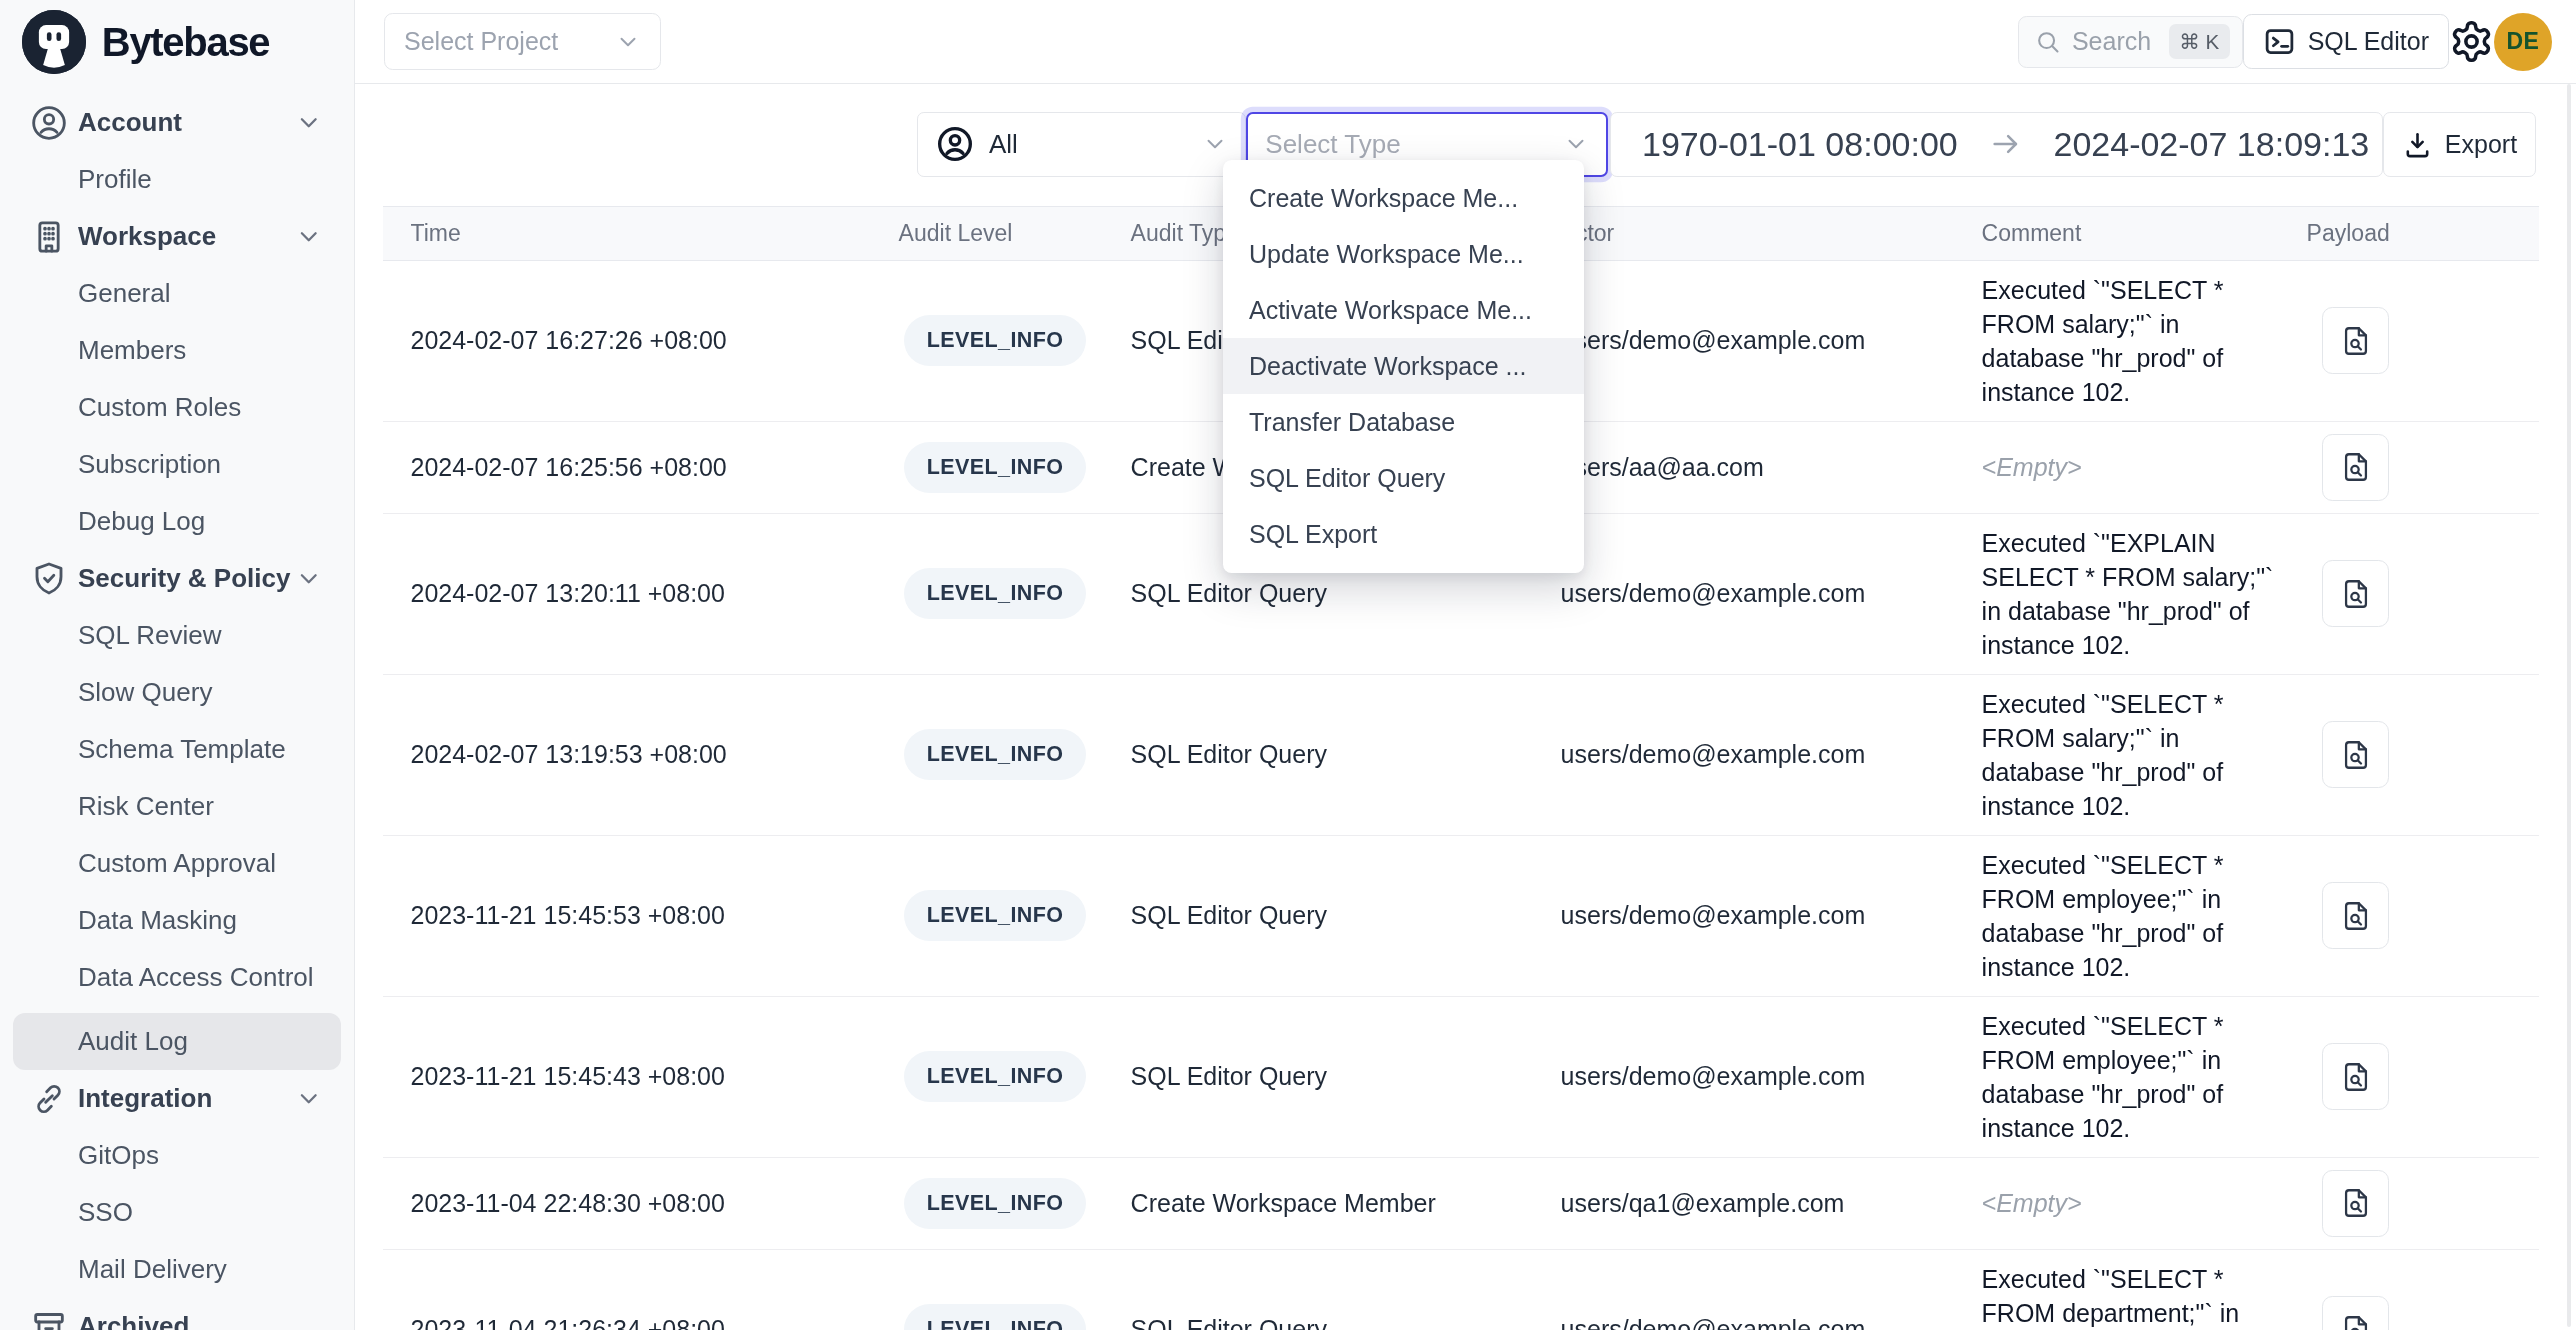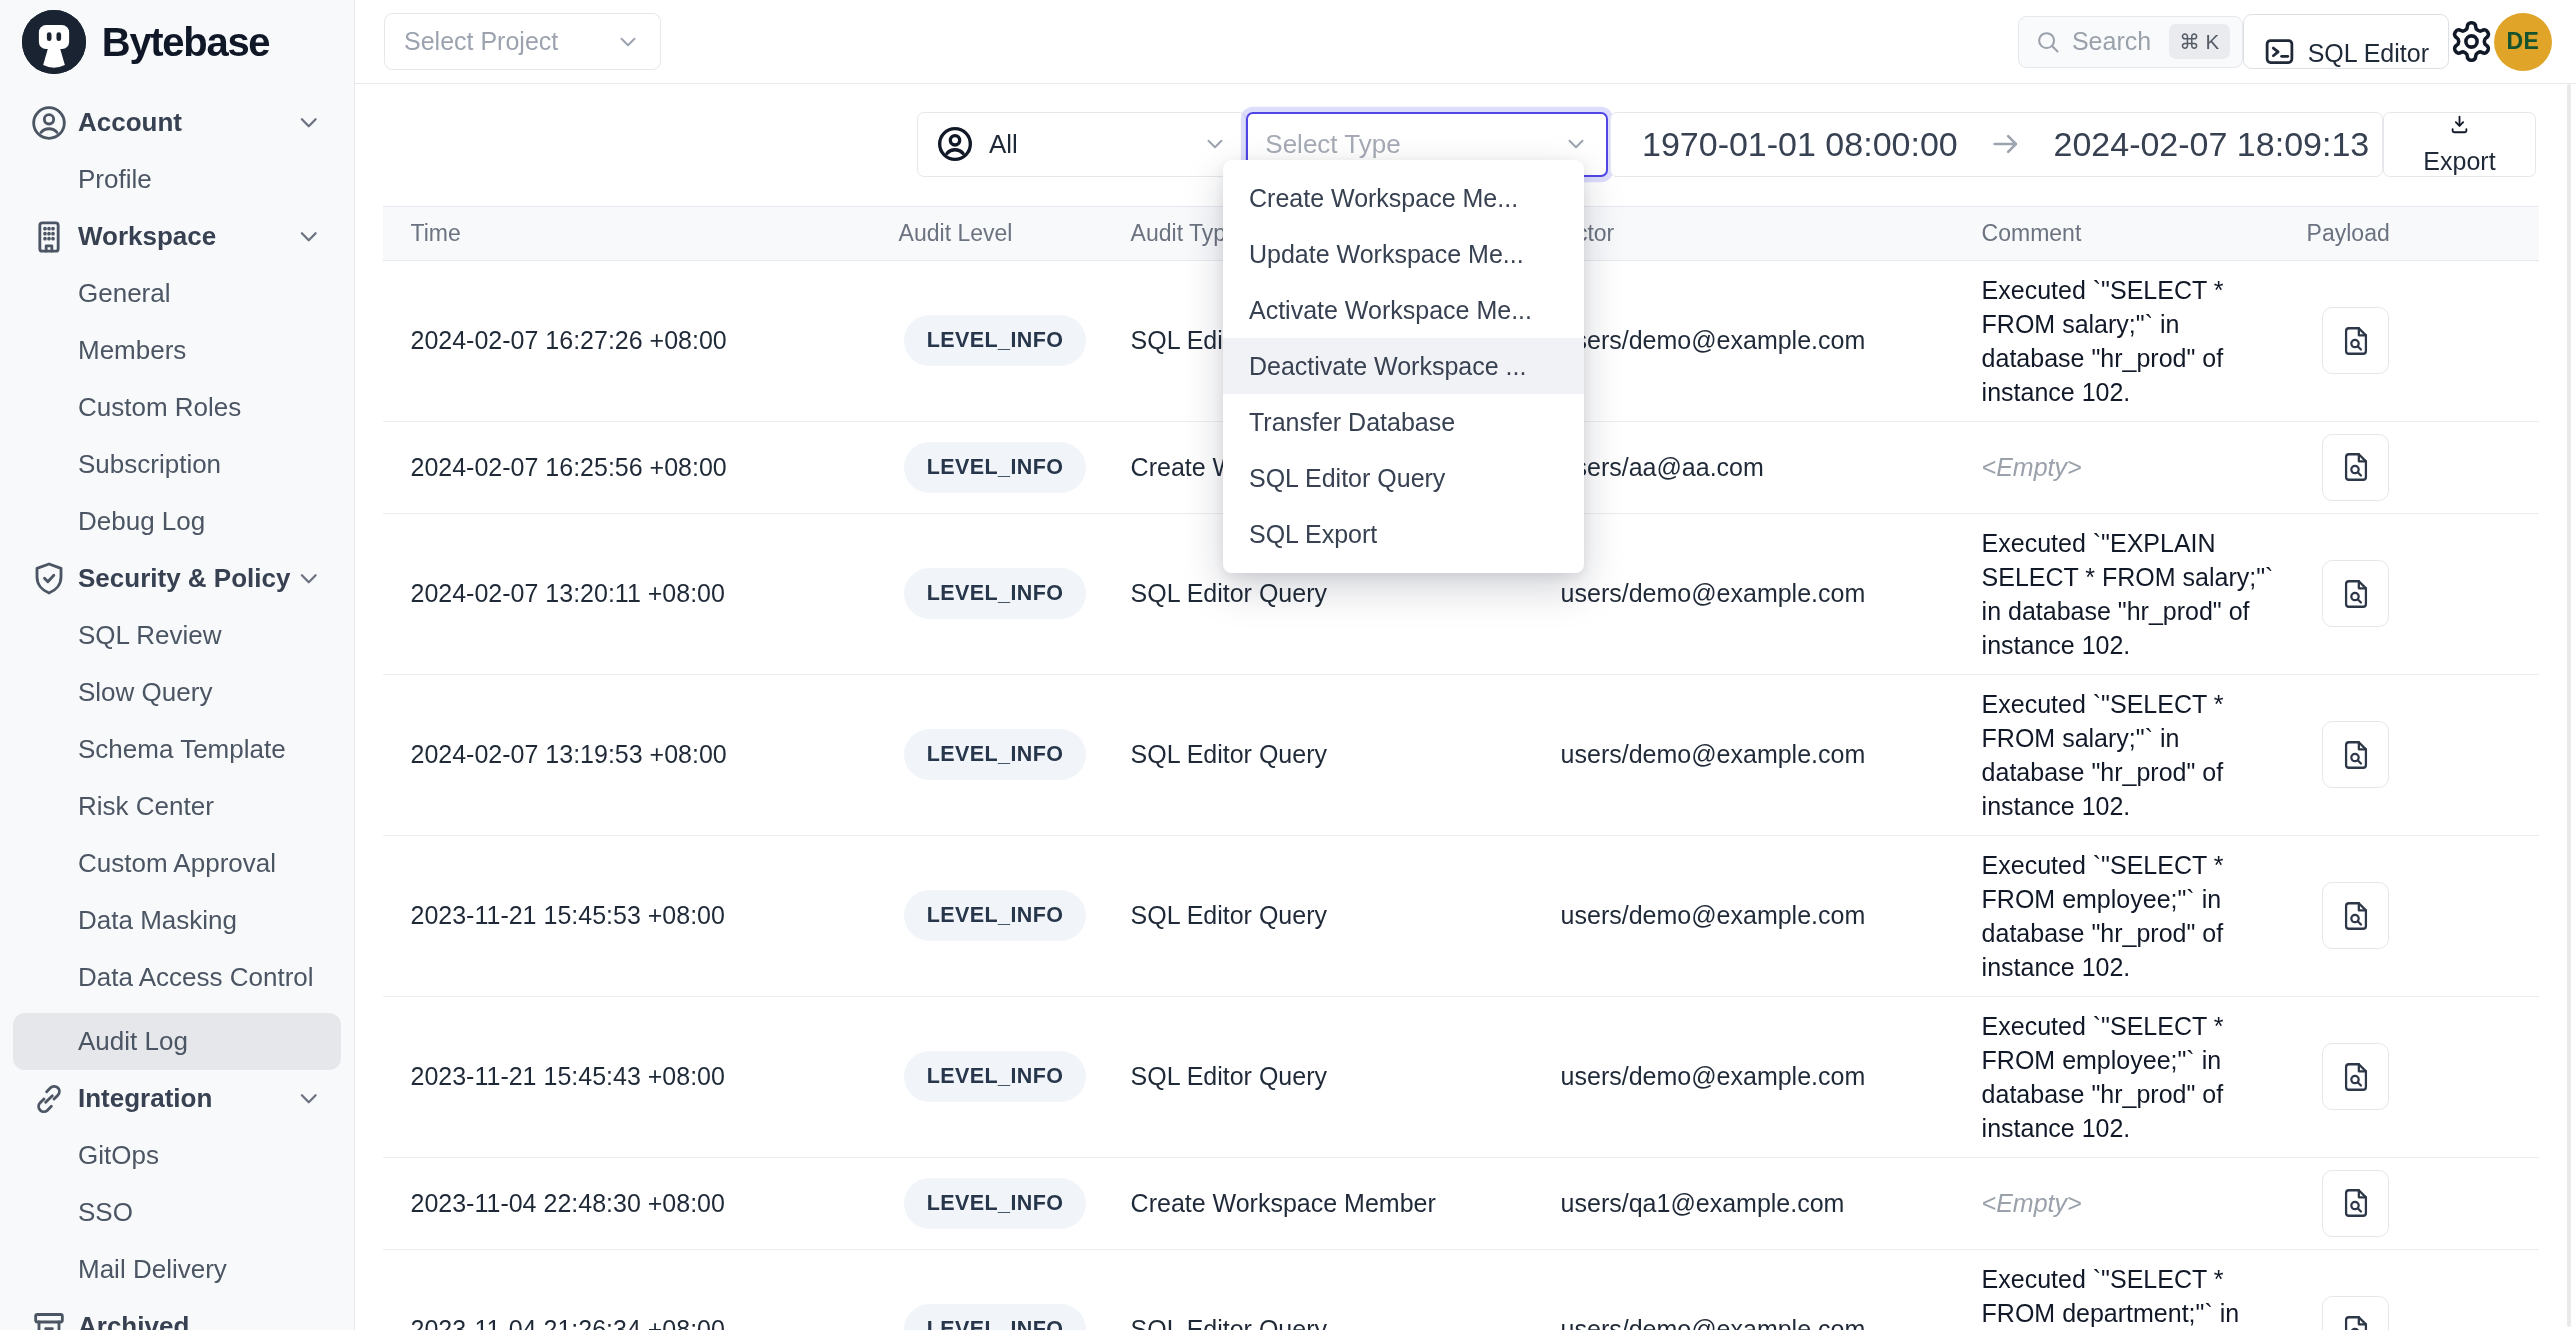--- a/index.html
+++ b/index.html
@@ -26,41 +26,41 @@
     border-bottom:1.7px solid #e7e9ec; display:flex; align-items:center; z-index:6; }
   .project-select { margin-left:29px; width:277px; height:57px; border:1.7px solid #e5e7eb; border-radius:8.6px;
     display:flex; align-items:center; padding:0 19px; color:#9ca3af; font-size:25px; background:#fff; }
   .project-select .spacer { flex:1; }
   .topbar-right { margin-left:auto; display:flex; align-items:center; padding-right:24px; }
   .search-box { width:225px; height:52px; background:#f9fafb; border:1.7px solid #e5e7eb; border-radius:8.6px;
     display:flex; align-items:center; padding:0 12px 0 15.5px; gap:10.3px; }
   .search-box .ph { color:#9aa1ab; font-size:25px; flex:1; }
   .kbd-chip { background:#e9ebee; border-radius:6.9px; color:#555c66; font-size:20.6px; padding:5.2px 10.3px; white-space:nowrap; }
   .sqleditor-btn { height:55px; border:1.7px solid #dcdfe4; border-radius:8.6px; background:#fff;
-    display:flex; align-items:flex-end; gap:12px; padding:0 19px; font-size:25px; color:#1f2937; font-weight:500; }
+    display:flex; align-items:center; gap:12px; padding:0 19px; font-size:25px; color:#1f2937; font-weight:500; }
   .gearbox { width:45px; height:45px; color:#111827; }
   .avatar { width:58px; height:58px; border-radius:50%; background:#dfa428; color:#14532d; font-weight:700;
     font-size:23px; display:flex; align-items:center; justify-content:center; letter-spacing:0.4px; }
 
   
   .main { position:absolute; left:355px; right:0; top:84px; bottom:0; background:#fff; overflow:hidden; }
   .filters { display:flex; align-items:center; justify-content:flex-end; margin:27.5px 40px 0 0; height:65px; }
   .fil-box { height:65px; background:#fff; border:1.7px solid #e5e7eb; border-radius:6.9px; display:flex; align-items:center; }
   .actor-filter { width:329px; padding:0 17px; gap:13.7px; }
   .actor-filter .icn { width:40px; height:40px; color:#111827; }
   .actor-filter .val { font-size:26px; color:#1f2937; flex:1; }
   .chev { width:26px; height:26px; color:#9ca3af; flex:0 0 auto; }
   .type-filter { width:362px; padding:0 17px; border:2.6px solid #4f46e5; box-shadow:0 0 0 5.2px rgba(99,102,241,.22); gap:10.3px; }
   .type-filter .ph { font-size:26px; color:#a6abb5; flex:1; }
   .date-range { width:773px; margin-left:1.7px; padding:0 20.6px 0 31px; gap:8.6px; }
   .date-range .dt { font-size:34px; color:#374151; white-space:nowrap; }
   .date-range .arr { width:34px; height:34px; color:#9ca3af; margin:0 22.3px; flex:0 0 auto; }
   .date-range .flex { flex:1; }
   .date-range .cal { width:34px; height:34px; color:#cdd3db; }
-  .export-btn { width:153px; justify-content:center; gap:12px; font-size:25px; color:#1f2937; font-weight:500;flex-direction:column; }
+  .export-btn { width:153px; justify-content:center; gap:12px; font-size:25px; color:#1f2937; font-weight:500; }
   .export-btn .icn { width:31px; height:31px; color:#111827; }
 
   
   .audit-table { margin:29px 37px 0 28px; }
   .tgrid { display:grid; grid-template-columns:507px 232px 430px 421px 325px 1fr; align-items:center; }
   .thead { background:#f8f9fb; border-top:1.7px solid #e7e9ee; border-bottom:1.7px solid #e7e9ee; height:55px; }
   .th { font-size:23px; color:#6b7280; font-weight:500; padding-left:8.6px; white-space:nowrap; }
   .th.first { padding-left:27.5px; }
   .trow { border-bottom:1.7px solid #ededf0; padding:12px 0; }
   .td { font-size:25px; color:#1f2937; padding-left:8.6px; white-space:nowrap; }

